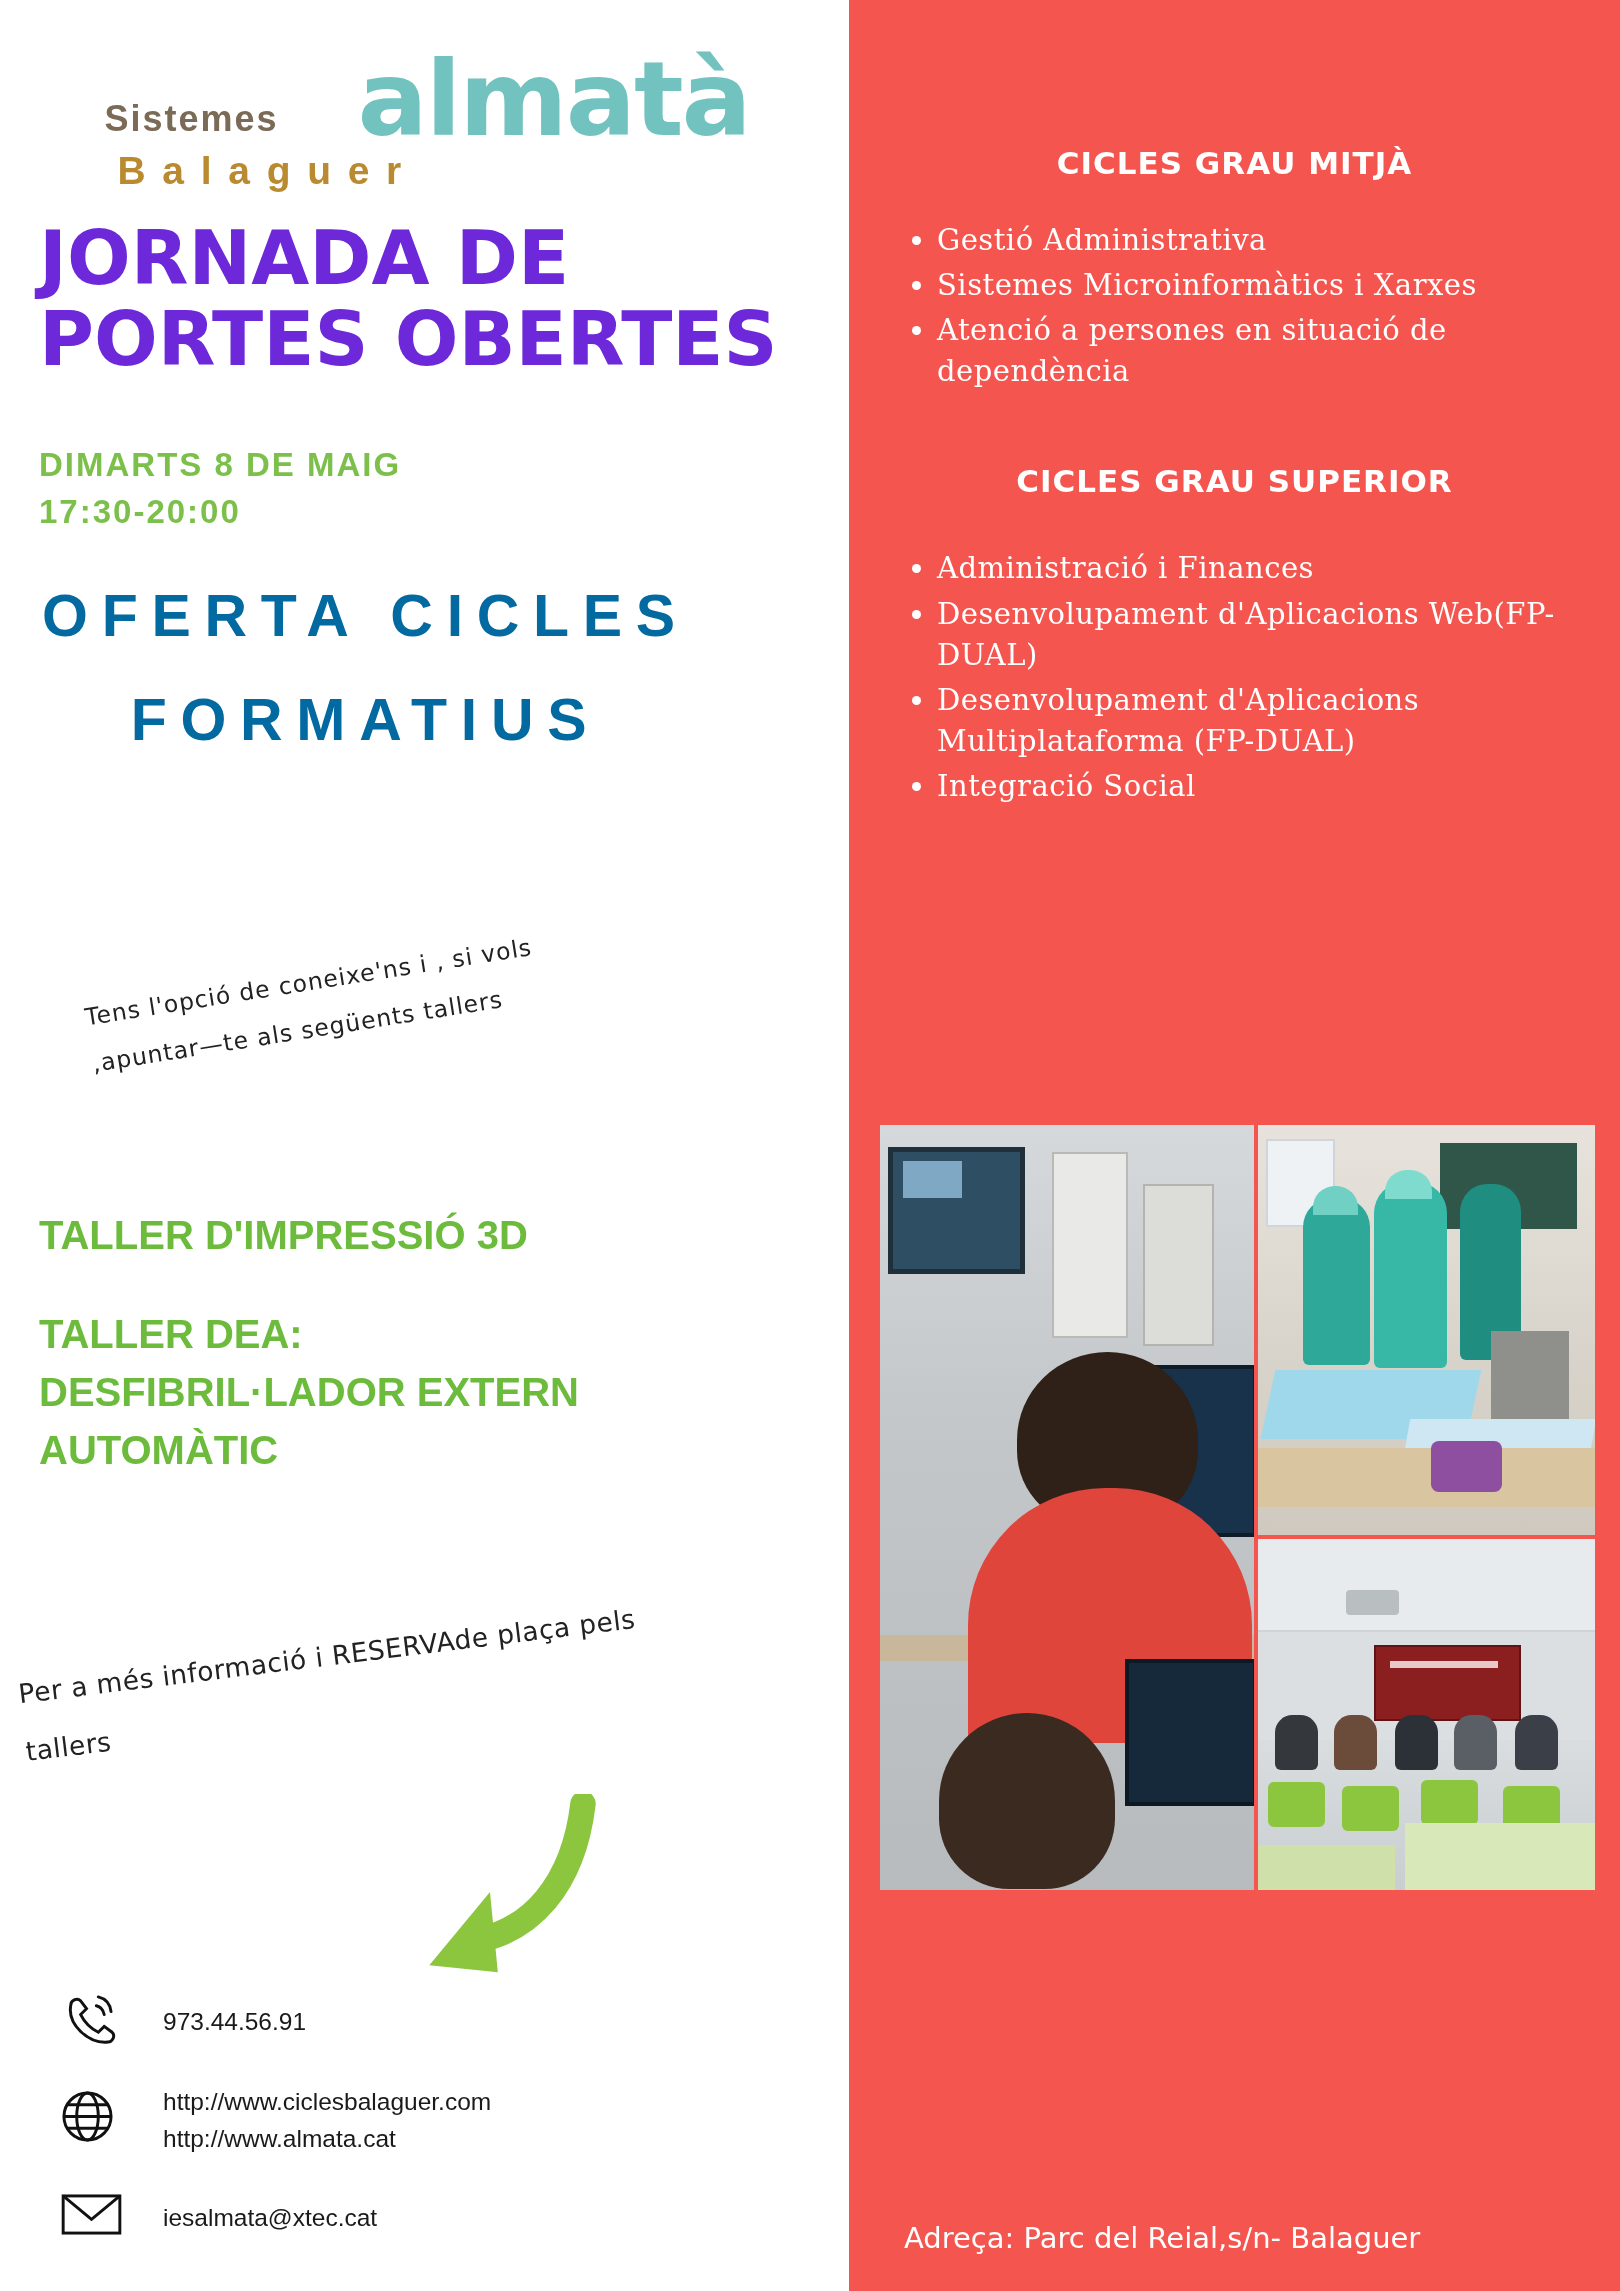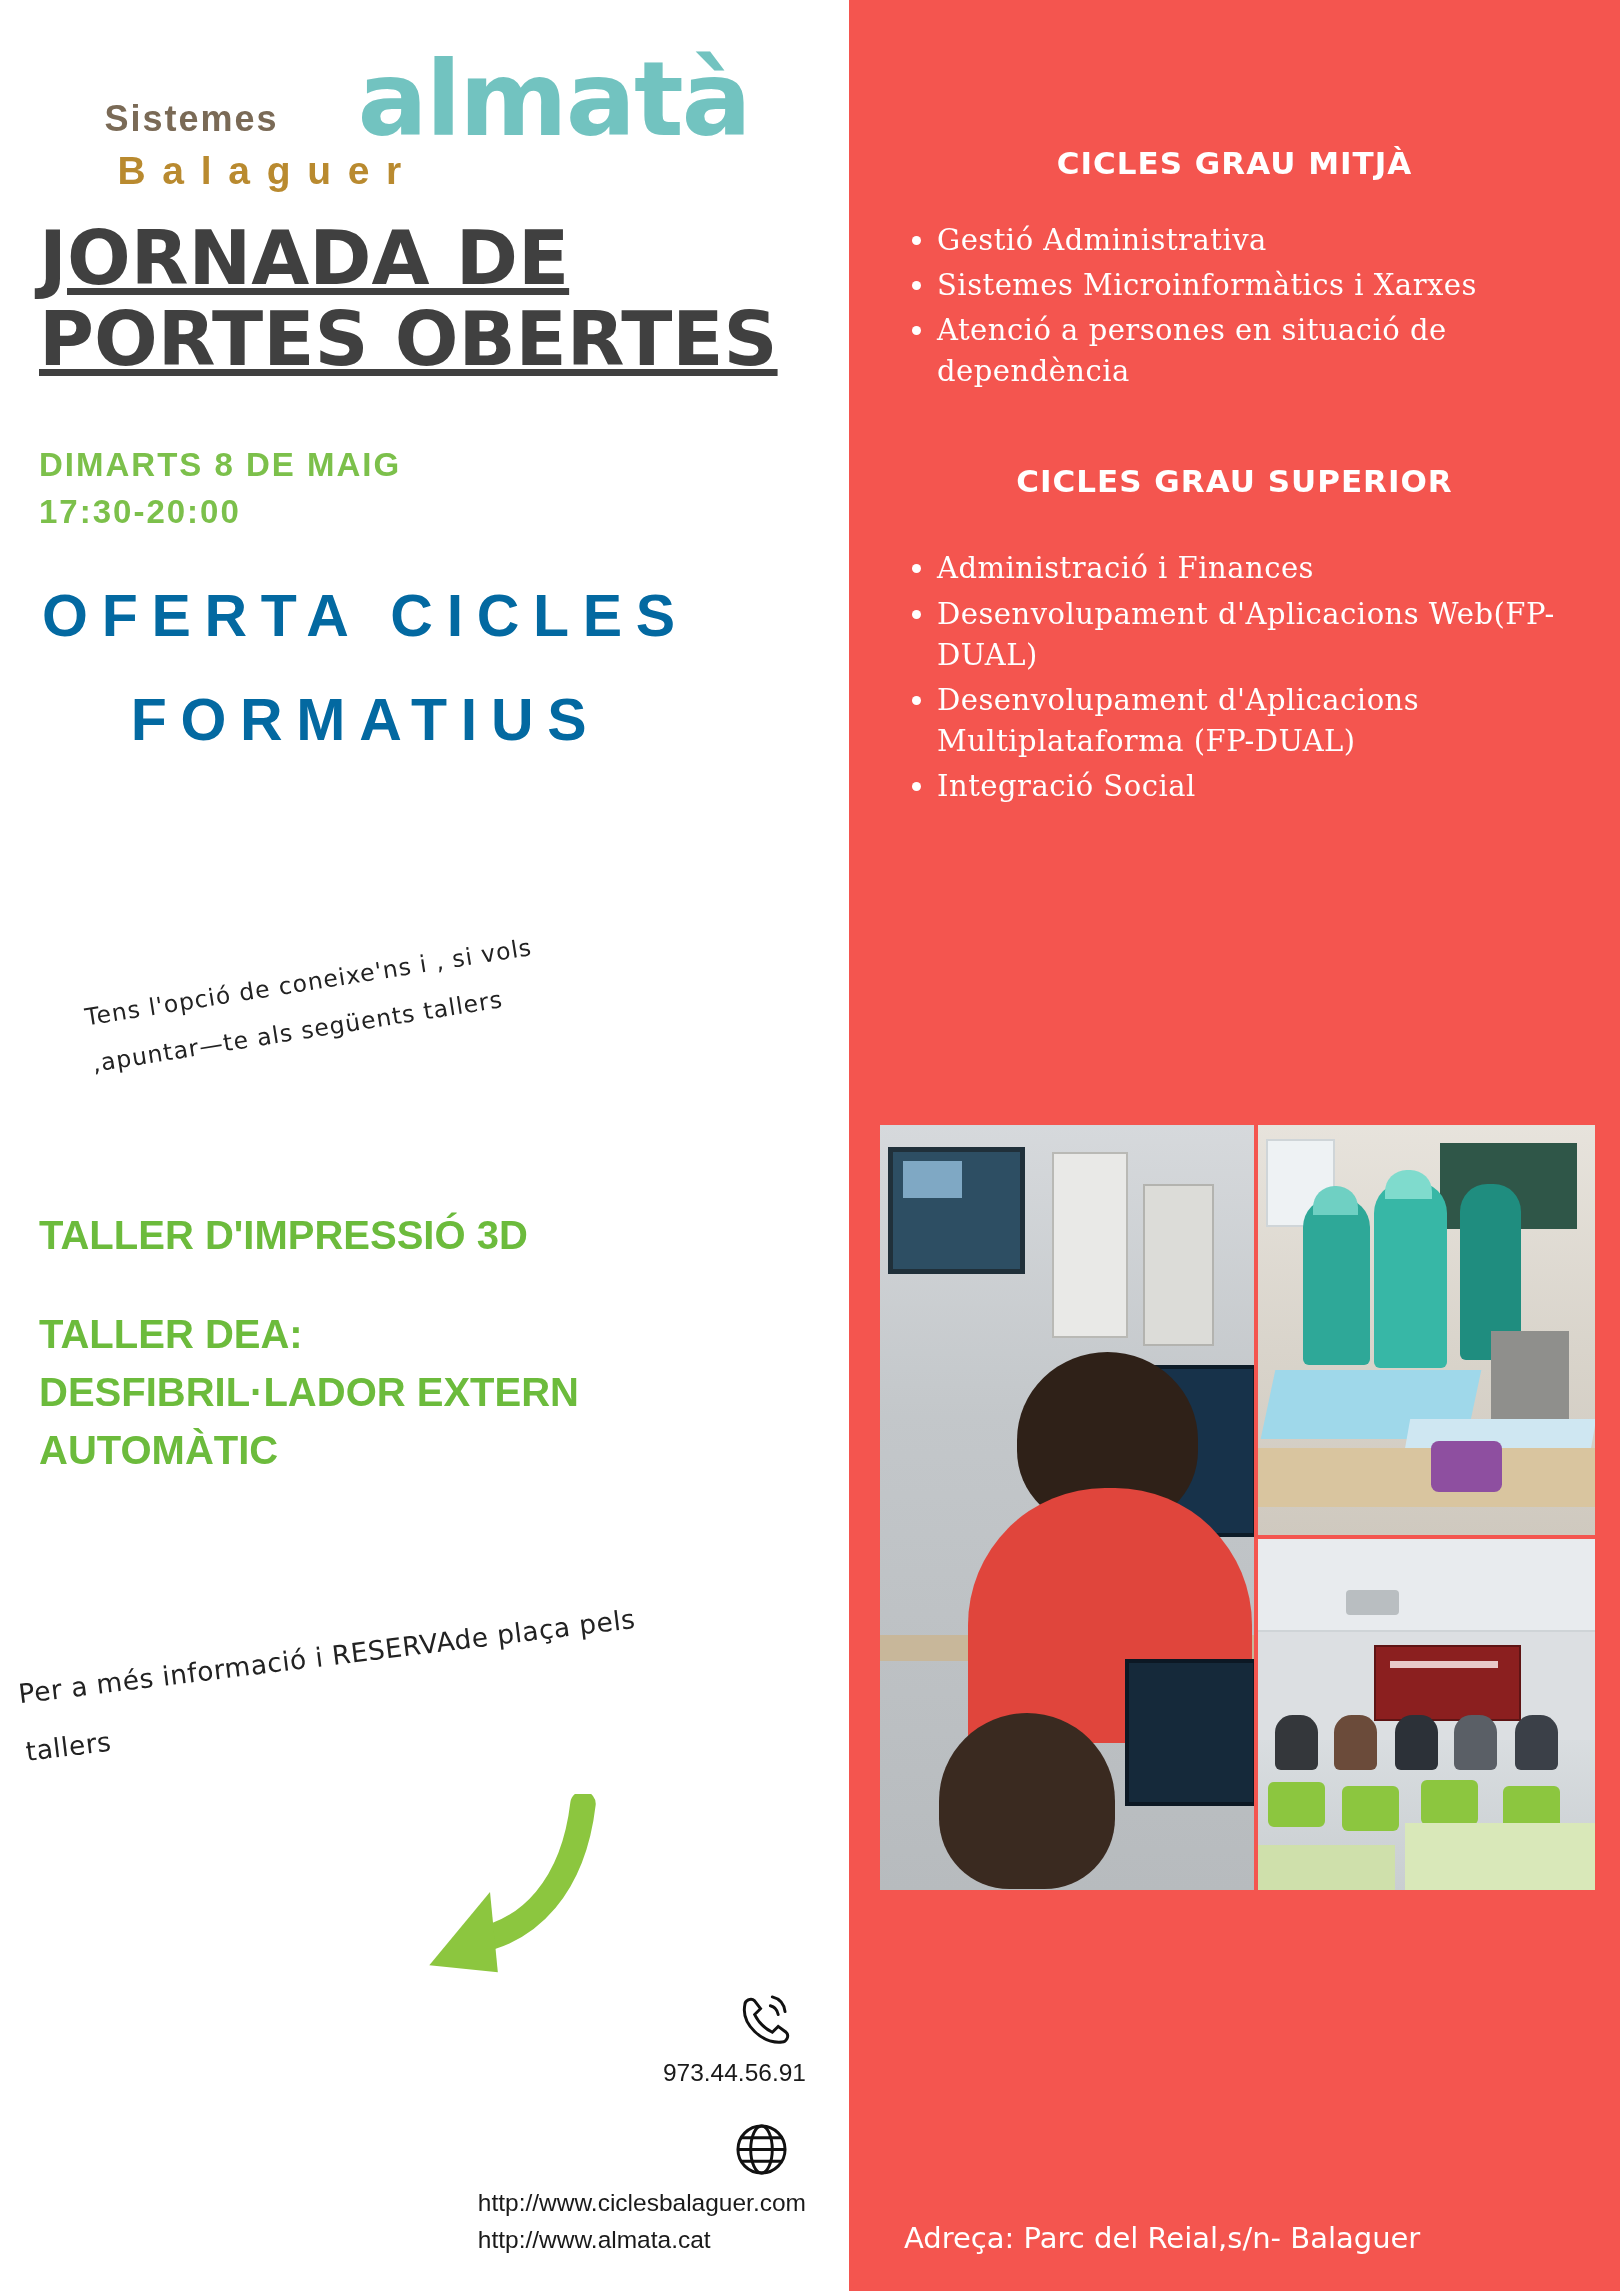--- a/index.html
+++ b/index.html
@@ -61,24 +61,23 @@
     font-weight: bold;
     letter-spacing: 16.7px;
     color: #b98a2f;
   }
 
   .title-main {
     margin-top: 21.6px;
     font-size: 75px;
     font-weight: bold;
     line-height: 1.08;
-    color: #404040;
+    color: #6d28d9;
     letter-spacing: 0px;
     font-family: "DejaVu Sans", sans-serif;
-    text-decoration: underline;
   }
   .title-main .l2 { display: block; }
 
   .date-block {
     margin-top: 61px;
     color: #7cc04b;
     font-size: 33px;
     font-weight: bold;
     letter-spacing: 2px;
     line-height: 1.45;
@@ -143,23 +142,22 @@
   }
 
   .contacts {
     position: absolute;
     left: 61px;
     top: 1990px;
     width: 745px;
   }
   .contact-row {
     display: flex;
-    align-items: flex-end;
+    align-items: center;
     margin-bottom: 29px;
-    flex-direction: column;
   }
   .contact-icon {
     width: 71px;
     min-width: 71px;
     height: 57px;
     display: flex;
     align-items: center;
     justify-content: flex-start;
   }
   .contact-text {

